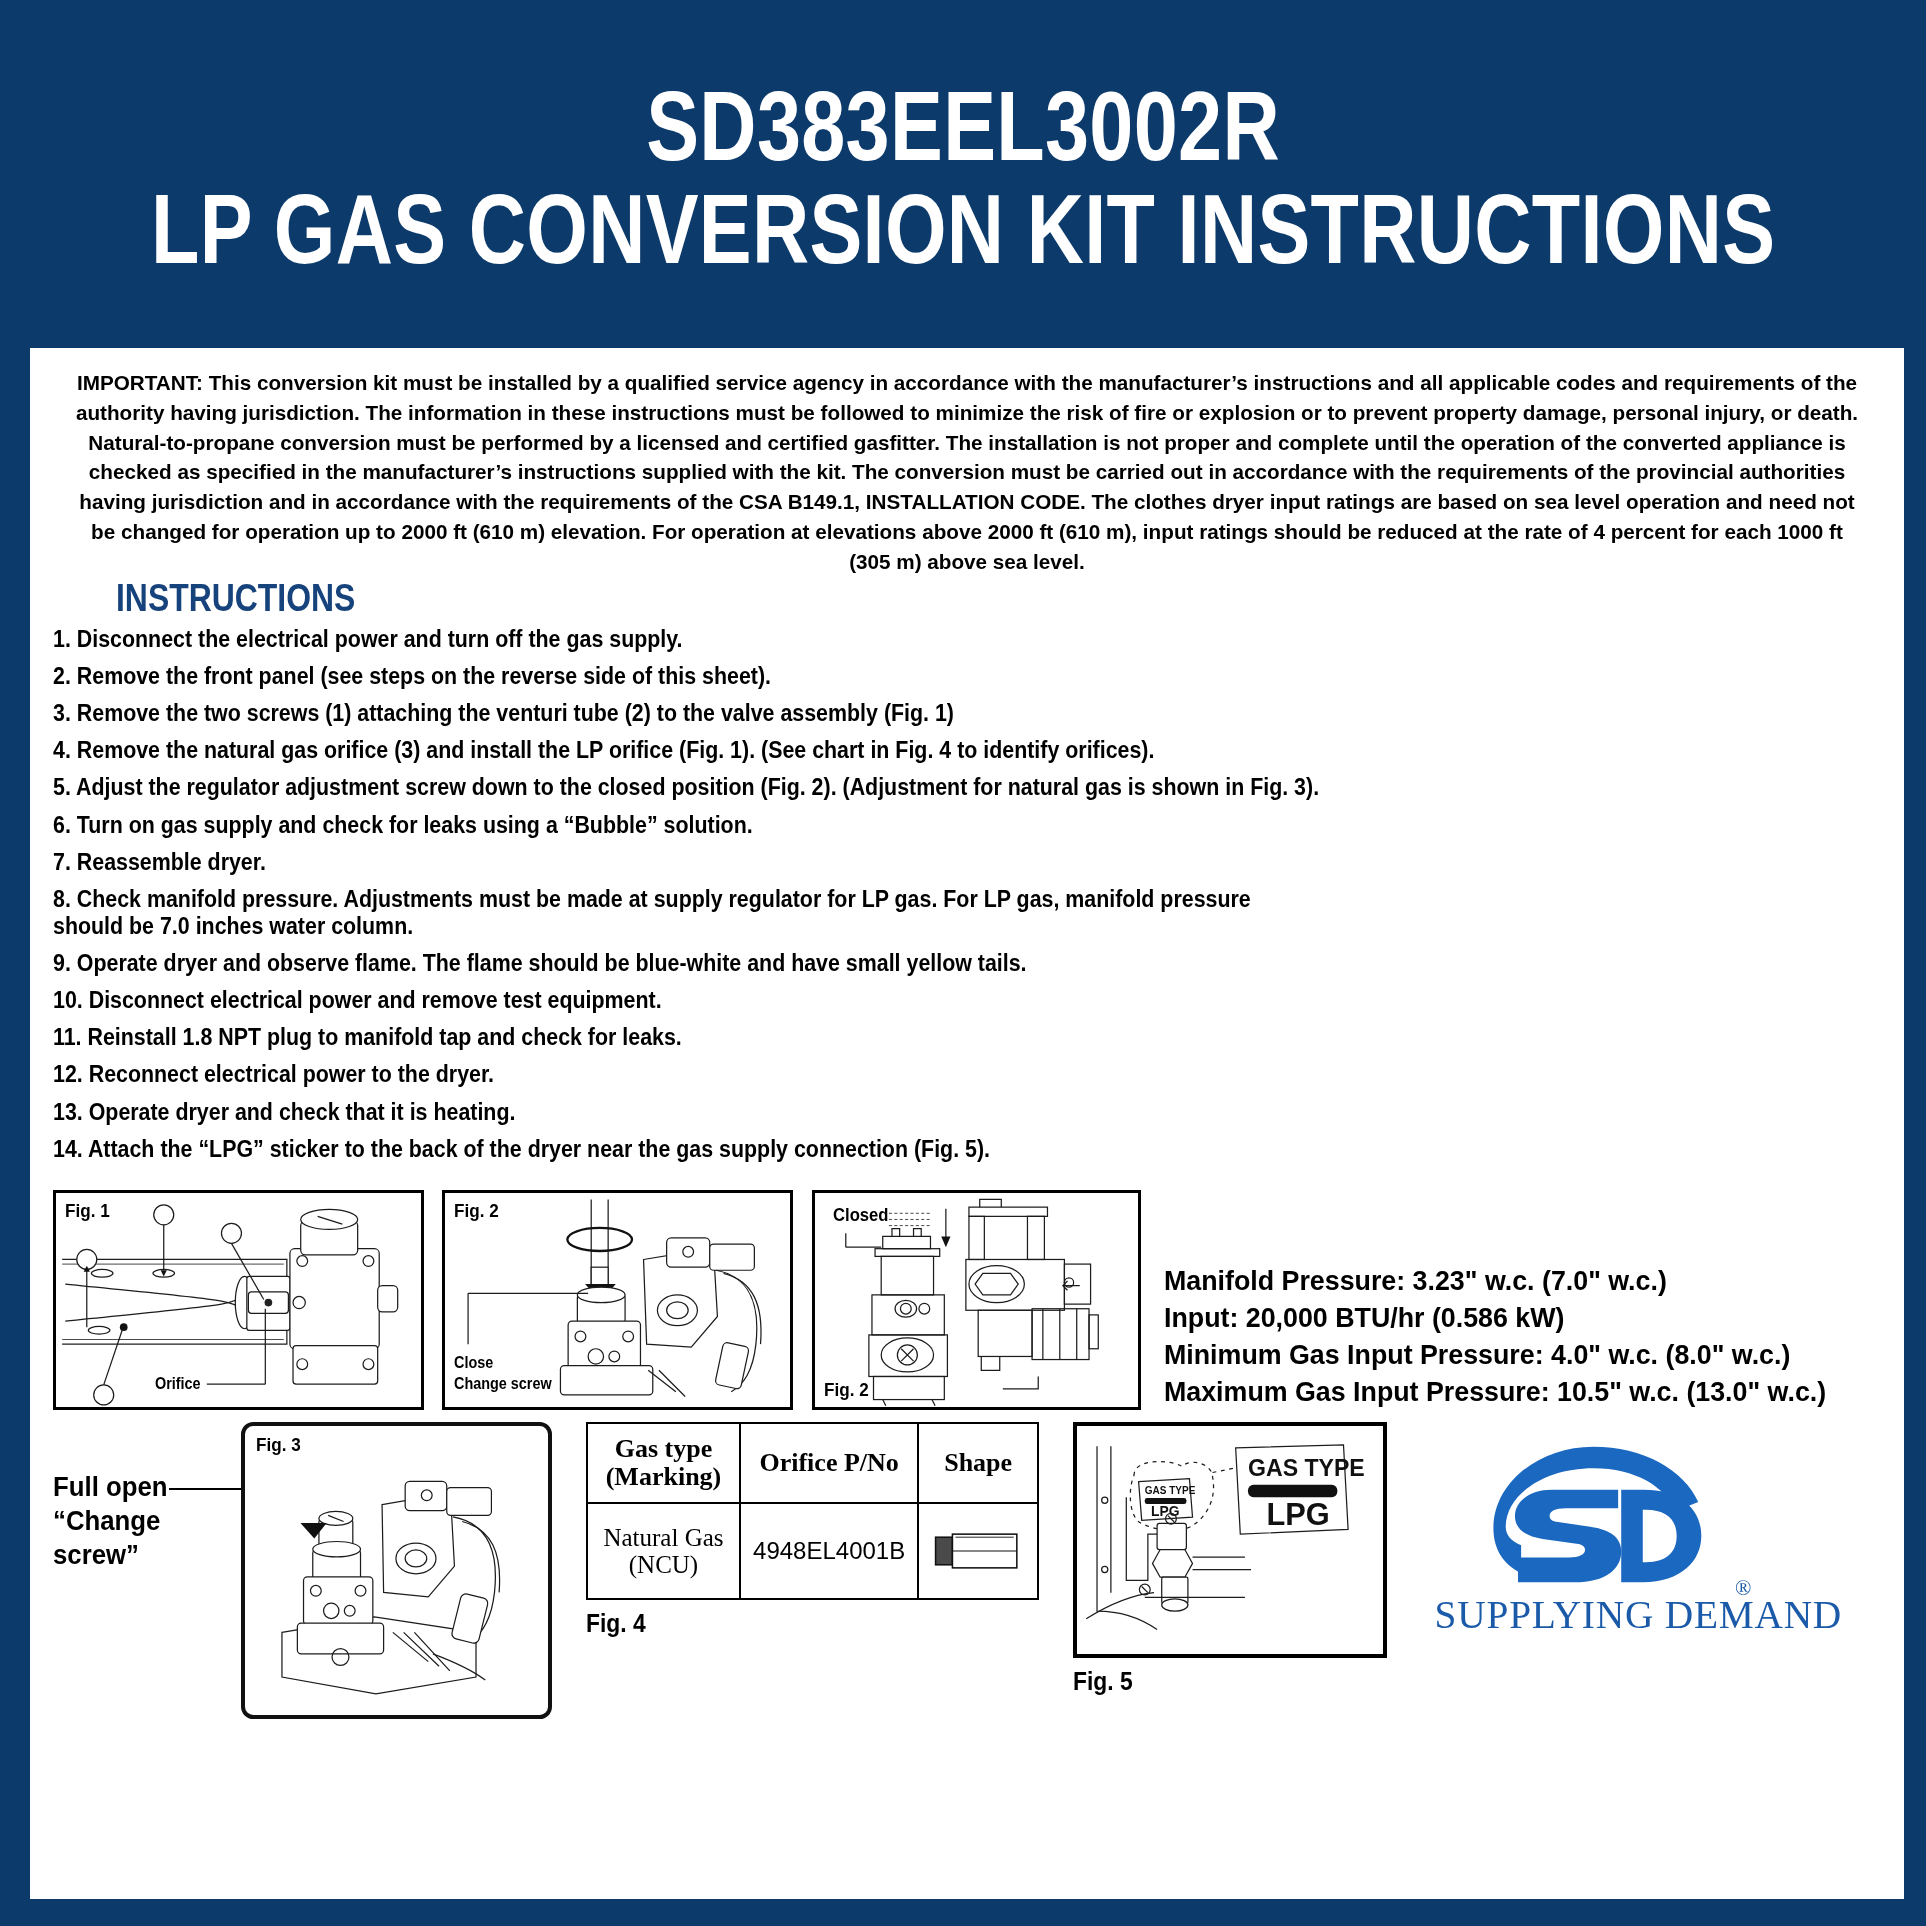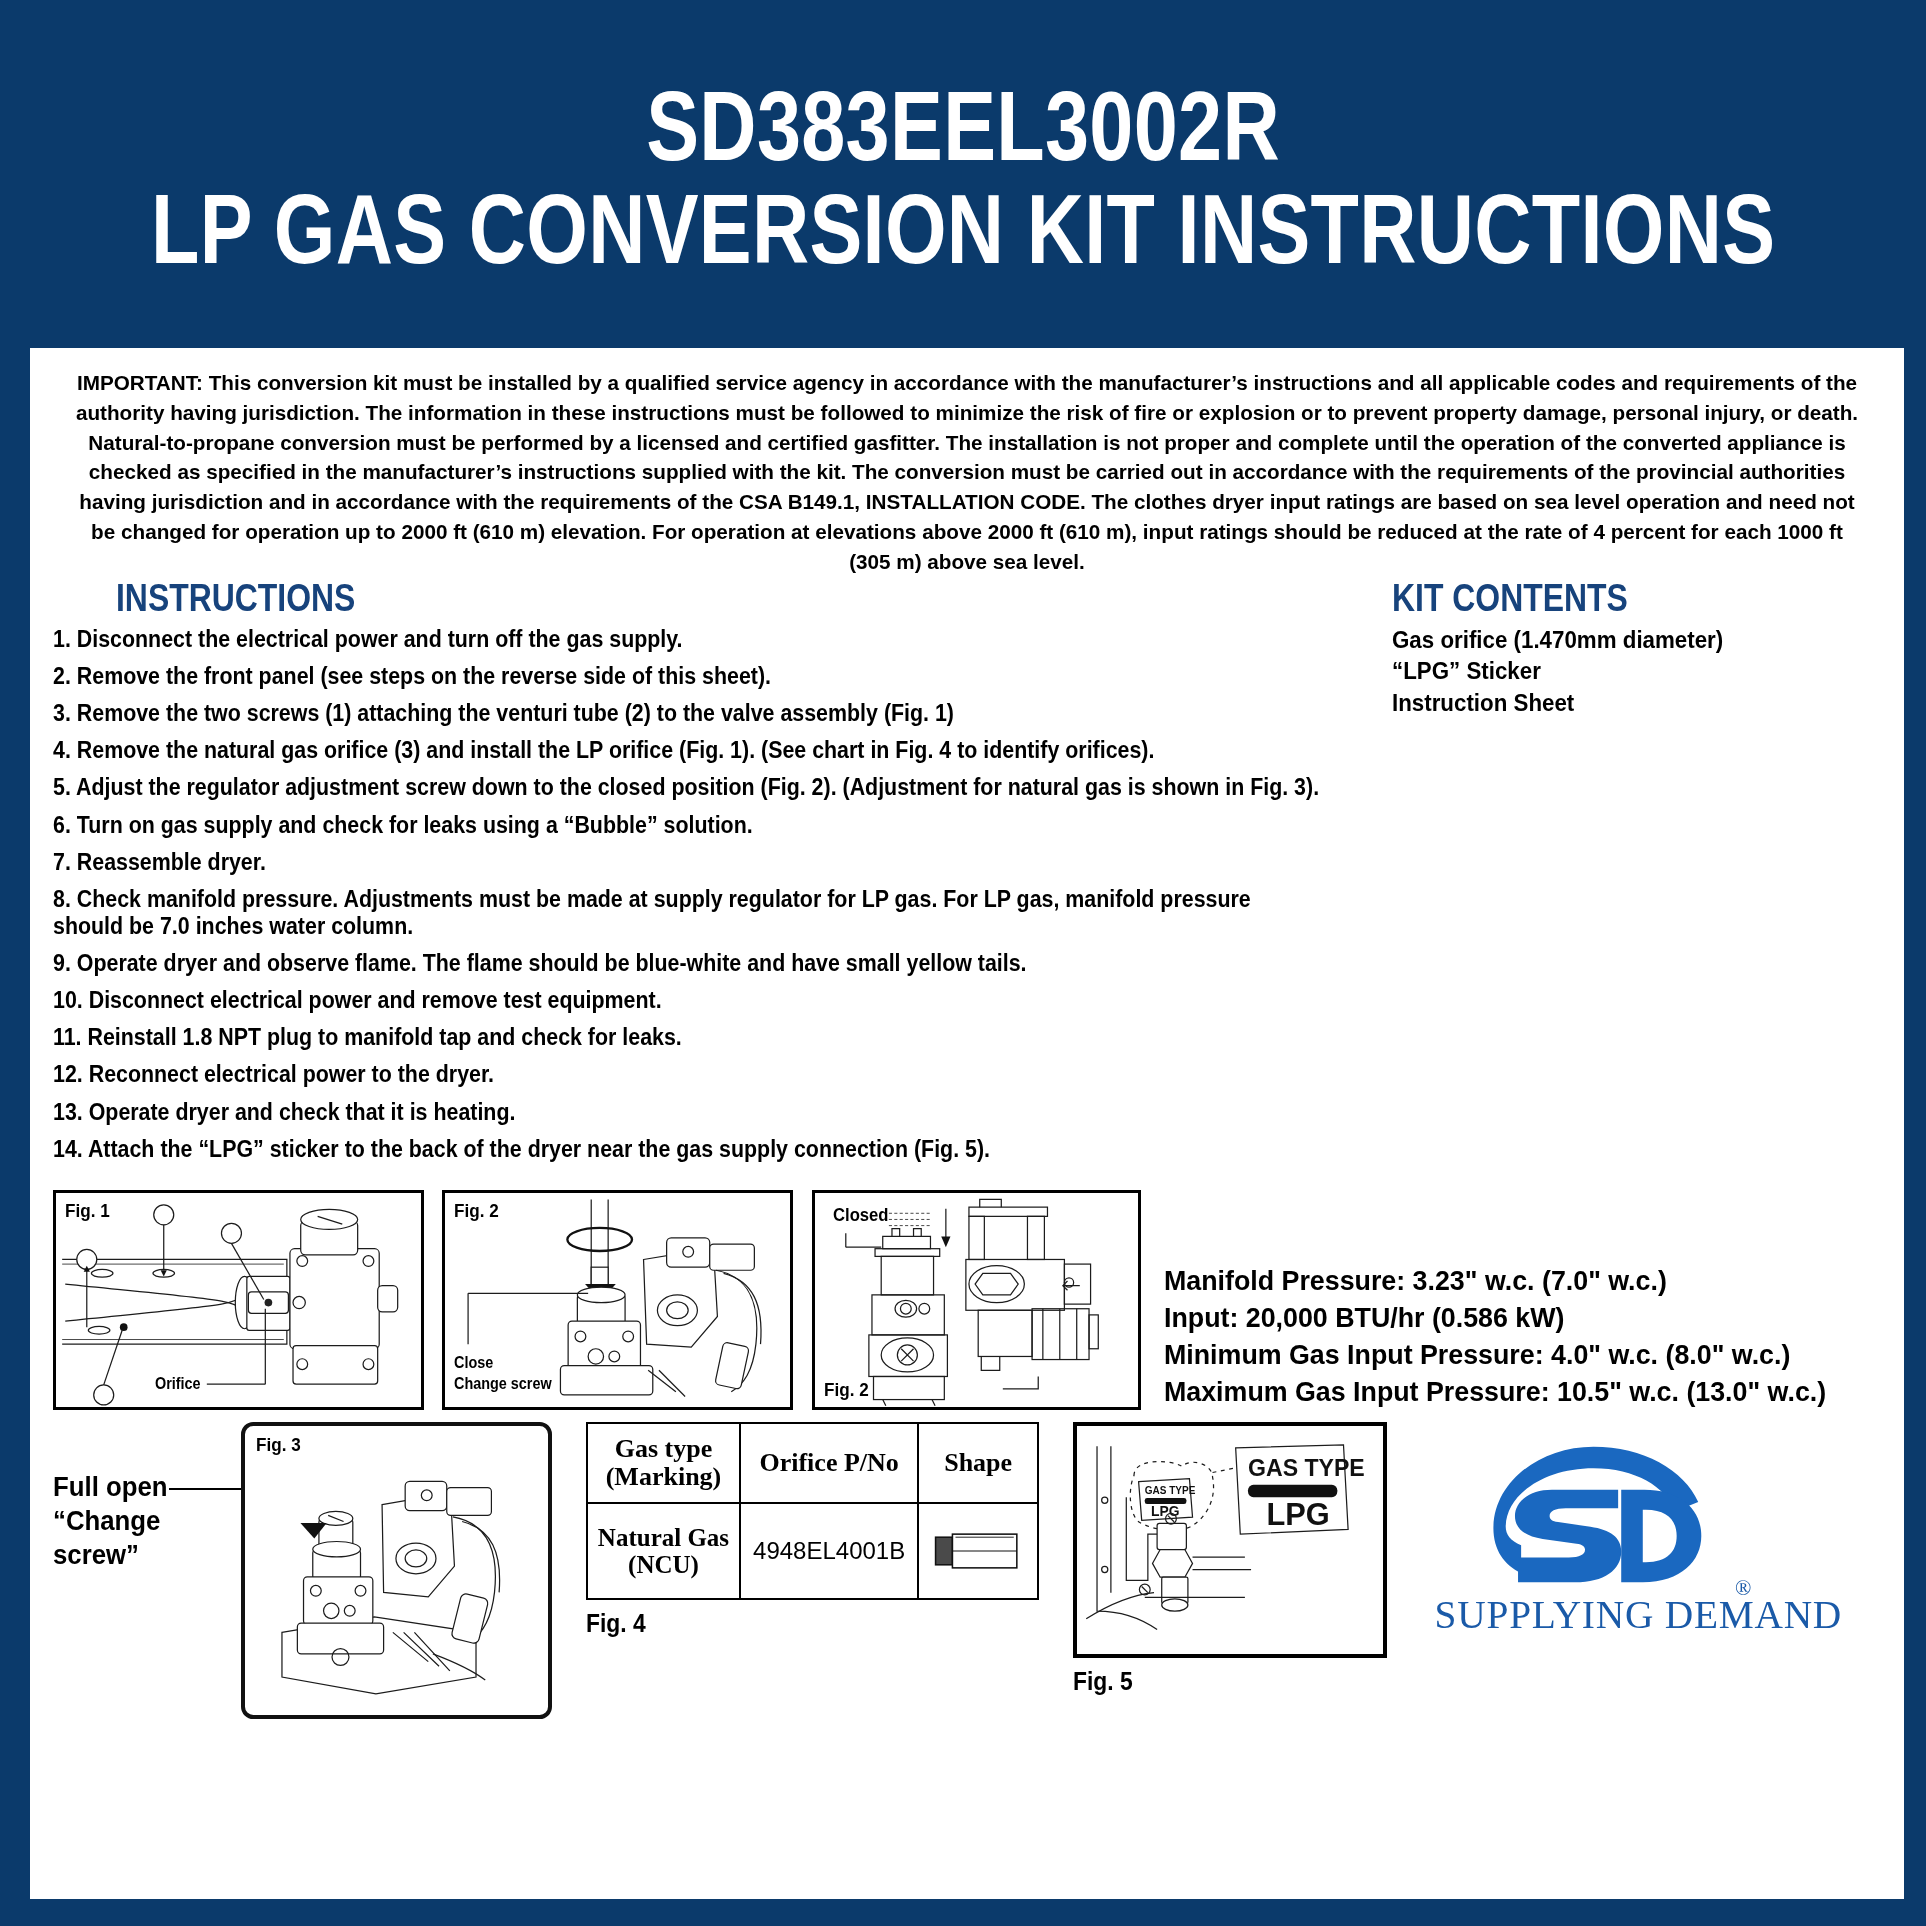--- a/index.html
+++ b/index.html
@@ -205,21 +205,21 @@
   }
   .th-serif {
     font-family: "Liberation Serif", serif;
     font-size: 26px;
     font-weight: 700;
     line-height: 1.08;
   }
   .td-serif {
     font-family: "Liberation Serif", serif;
     font-size: 25px;
-    font-weight: 700;
+    font-weight: 400;
     line-height: 1.08;
   }
   .td-pn {
     font-family: "Liberation Sans", sans-serif;
     font-size: 24px;
     font-weight: 400;
   }
   .row-h { height: 80px; }
   .row-d { height: 96px; }
   .fig4cap, .fig5cap {
@@ -295,28 +295,20 @@
         <div class="step wrap">8. Check manifold pressure. Adjustments must be made at supply regulator for LP gas. For LP gas, manifold pressure should be 7.0 inches water column.</div>
         <div class="step">9. Operate dryer and observe flame. The flame should be blue-white and have small yellow tails.</div>
         <div class="step">10. Disconnect electrical power and remove test equipment.</div>
         <div class="step">11. Reinstall 1.8 NPT plug to manifold tap and check for leaks.</div>
         <div class="step">12. Reconnect electrical power to the dryer.</div>
         <div class="step">13. Operate dryer and check that it is heating.</div>
         <div class="step">14. Attach the “LPG” sticker to the back of the dryer near the gas supply connection (Fig. 5).</div>
       </div>
     </div>
 
-    <div class="col-right">
-      <div class="sec-head">KIT CONTENTS</div>
-      <div class="kit-list">
-        <div class="kit-item">Gas orifice (1.470mm diameter)</div>
-        <div class="kit-item">“LPG” Sticker</div>
-        <div class="kit-item">Instruction Sheet</div>
-      </div>
-    </div>
 
   </div>
 
   <div class="figrow1">
 
     <div class="figbox f1">
       <div class="figlabel fl-tl">Fig. 1</div>
       <svg width="374" height="213" viewBox="0 0 486 276">
 
         <path class="ln" d="M8 86 L300 86 L300 196 L8 196"></path>

